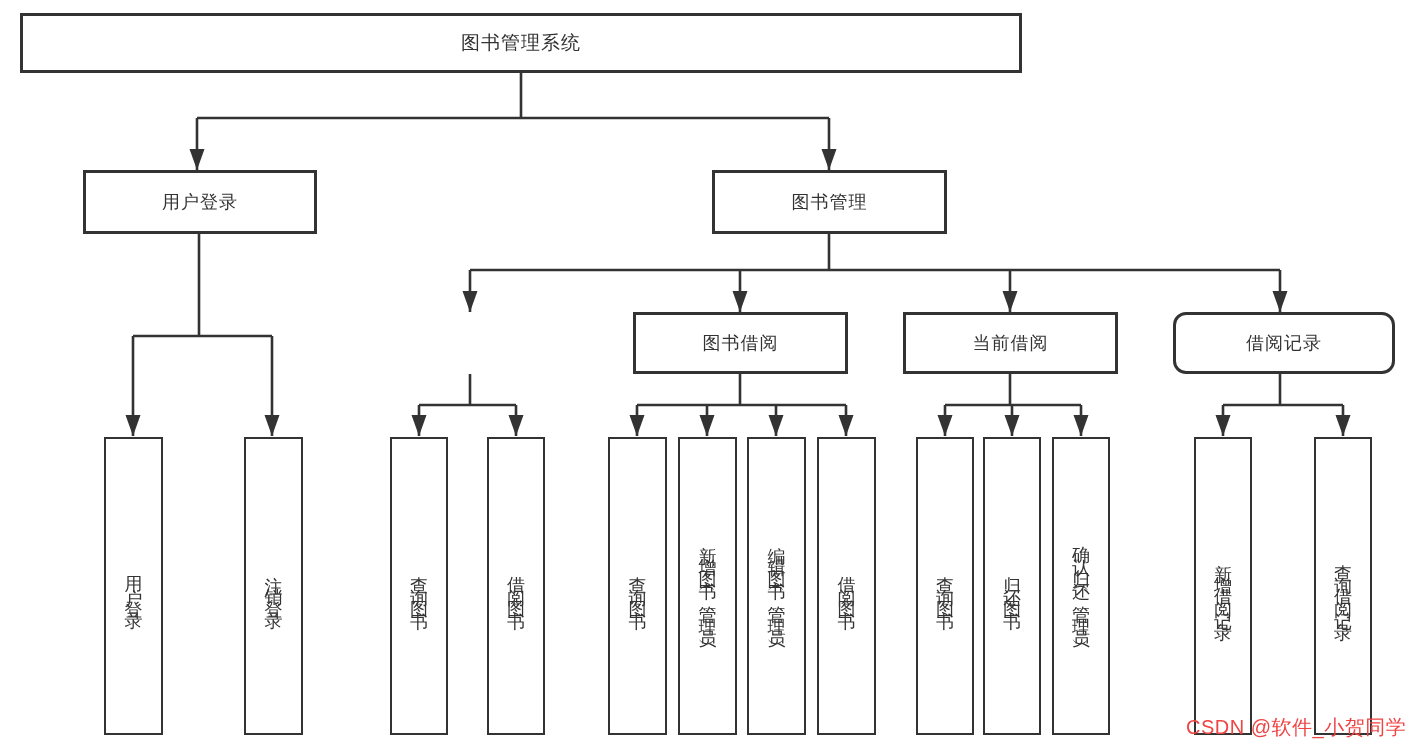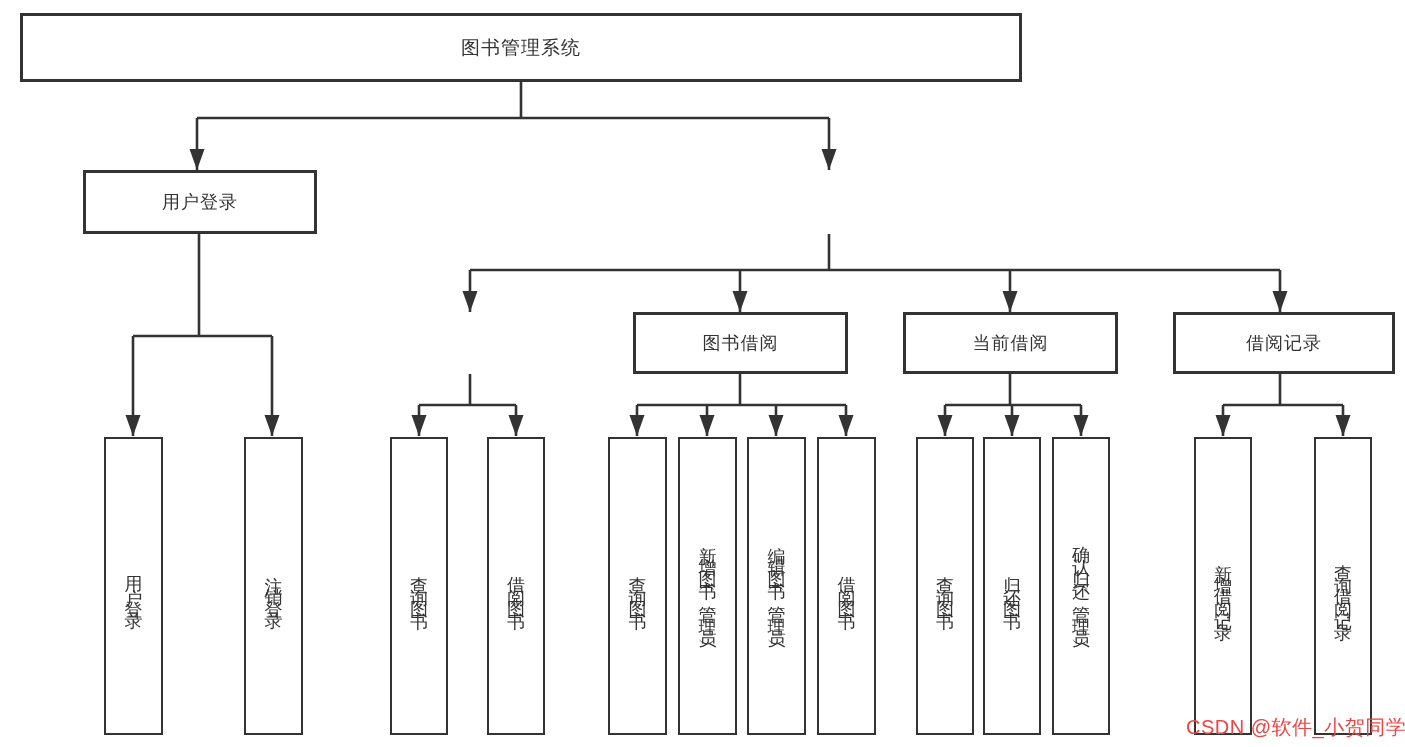--- a/index.html
+++ b/index.html
@@ -101,27 +101,28 @@
       <polygon points="768.5,415 783.5,415 776,436"></polygon>
       <polygon points="838.5,415 853.5,415 846,436"></polygon>
       <polygon points="937.5,415 952.5,415 945,436"></polygon>
       <polygon points="1004.5,415 1019.5,415 1012,436"></polygon>
       <polygon points="1073.5,415 1088.5,415 1081,436"></polygon>
       <polygon points="1215.5,415 1230.5,415 1223,436"></polygon>
       <polygon points="1335.5,415 1350.5,415 1343,436"></polygon>
     </g>
   </svg>
 
-  <div class="hbox root" style="left:20px; top:13px; width:1002px; height:69px;text-align:center;">图书管理系统</div>
+  <div class="hbox root" style="left:20px; top:13px; width:1002px; height:60px;text-align:center;">图书管理系统</div>
 
   <div class="hbox" style="left:83px; top:170px; width:234px; height:64px;">用户登录</div>
+  <div class="hbox" style="left:712px; top:170px; width:235px; height:64px;">图书管理</div>
 
   <div class="hbox" style="left:633px; top:312px; width:215px; height:62px;">图书借阅</div>
   <div class="hbox" style="left:903px; top:312px; width:215px; height:62px;">当前借阅</div>
-  <div class="hbox" style="left:1173px; top:312px; width:222px; height:62px;">借阅记录</div>
+  <div class="hbox" style="left:1173px; top:312px; width:222px; height:62px;border-radius:13px;">借阅记录</div>
 
   <div class="leaf" style="left:104px; width:59px;">
     <span>用户登录</span>
   </div>
   <div class="leaf" style="left:244px; width:59px;">
     <span>注销登录</span>
   </div>
 
   <div class="leaf" style="left:390px; width:58px;">
     <span>查询图书</span>

